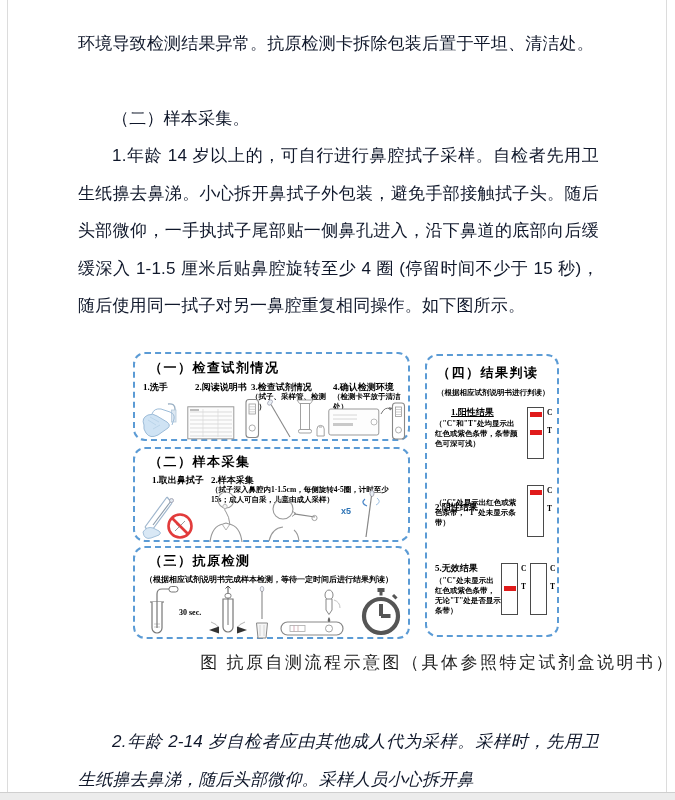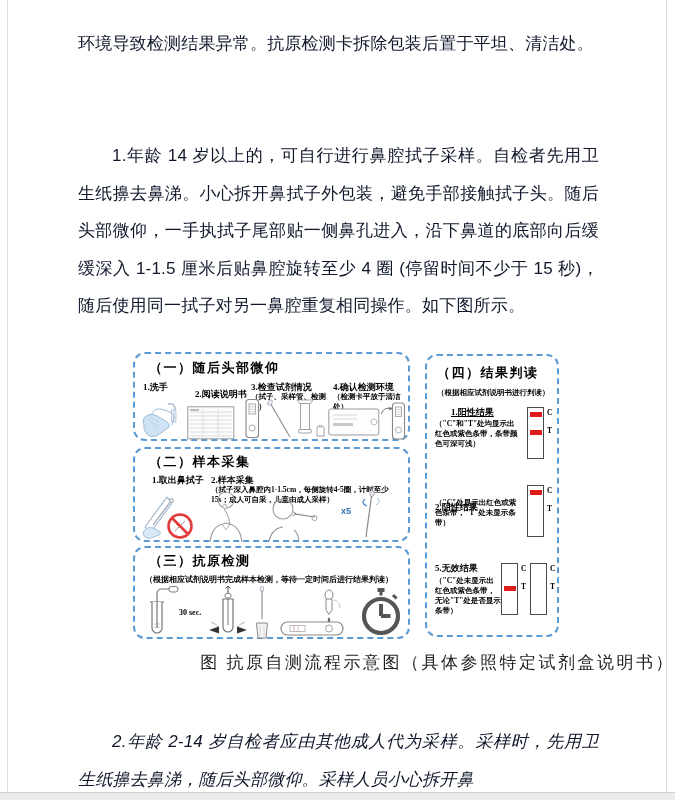--- a/index.html
+++ b/index.html
@@ -42,27 +42,28 @@
 </style>
 </head>
 <body>
 
 <div class="page">
   <div class="edge left"></div>
   <div class="edge right"></div>
   <div class="bottom-gap"></div>
 
   <p id="p1" class="para">环境导致检测结果异常。抗原检测卡拆除包装后置于平坦、清洁处。</p>
+  <p id="p2" class="para indent">（二）样本采集。</p>
   <p id="p3" class="para indent">1.年龄 14 岁以上的，可自行进行鼻腔拭子采样。自检者先用卫生纸擤去鼻涕。小心拆开鼻拭子外包装，避免手部接触拭子头。随后头部微仰，一手执拭子尾部贴一侧鼻孔进入，沿下鼻道的底部向后缓缓深入 1-1.5 厘米后贴鼻腔旋转至少 4 圈 (停留时间不少于 15 秒)，随后使用同一拭子对另一鼻腔重复相同操作。如下图所示。</p>
   <p id="p4" class="para indent">2.年龄 2-14 岁自检者应由其他成人代为采样。采样时，先用卫生纸擤去鼻涕，随后头部微仰。采样人员小心拆开鼻</p>
 
   <div id="box1" class="figbox">
-    <div class="figtitle" style="left:14px;top:5px;">（一）随后头部微仰</div>
+    <div class="figtitle" style="left:14px;top:5px;">（一）检查试剂情况</div>
     <div class="figlabel" style="left:8px;top:27px;">1.洗手</div>
-    <div class="figlabel" style="left:60px;top:27px;margin-top:7px;">2.阅读说明书</div>
+    <div class="figlabel" style="left:60px;top:27px;">2.阅读说明书</div>
     <div class="figlabel" style="left:116px;top:27px;">3.检查试剂情况</div>
     <div class="fignote" style="left:116px;top:38px;width:86px;">（拭子、采样管、检测卡）</div>
     <div class="figlabel" style="left:198px;top:27px;">4.确认检测环境</div>
     <div class="fignote" style="left:198px;top:38px;width:76px;">（检测卡平放于清洁处）</div>
 
     <span class="icon" style="left:5px;top:47px;">
       <svg width="40" height="38" viewBox="0 0 40 38">
         <path d="M28 3 q7 -1 7 5 v2" fill="none" stroke="#9ab0c4" stroke-width="1.4"></path>
         <rect x="31.5" y="9" width="4.5" height="12" fill="#dde8f2" stroke="#b3c8da" stroke-width="0.8"></rect>
         <path d="M4 24 q-3 -7 4 -10 q5 -2 9 1 l10 6 q4 3 1 6 l-10 7 q-8 4 -12 -2 q-3 -4 -2 -8 z" fill="#cfe3f4" stroke="#9dbcd8" stroke-width="1"></path>

